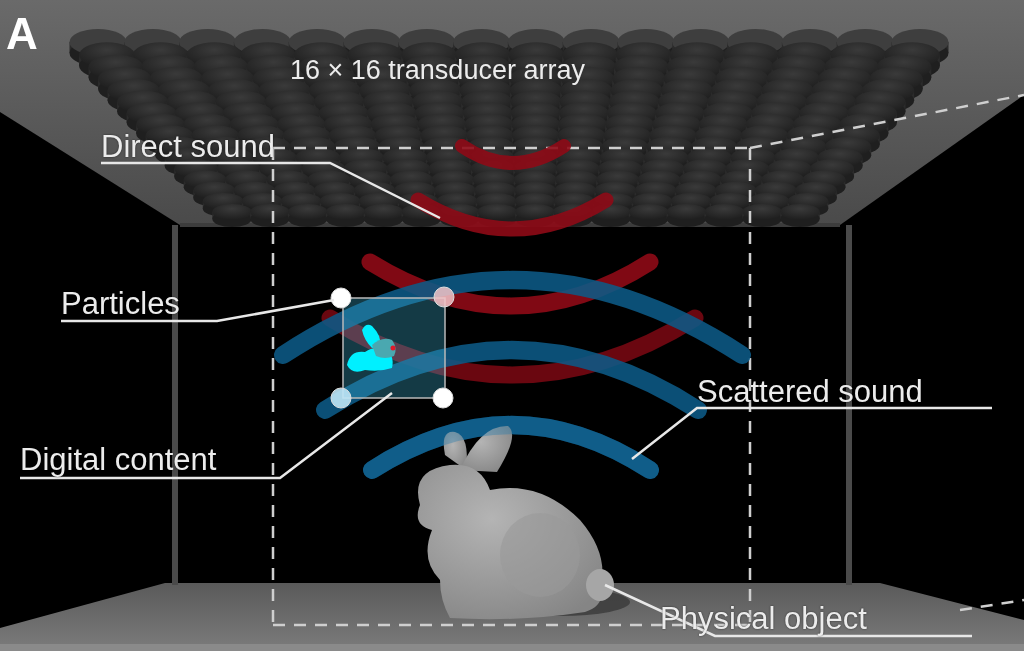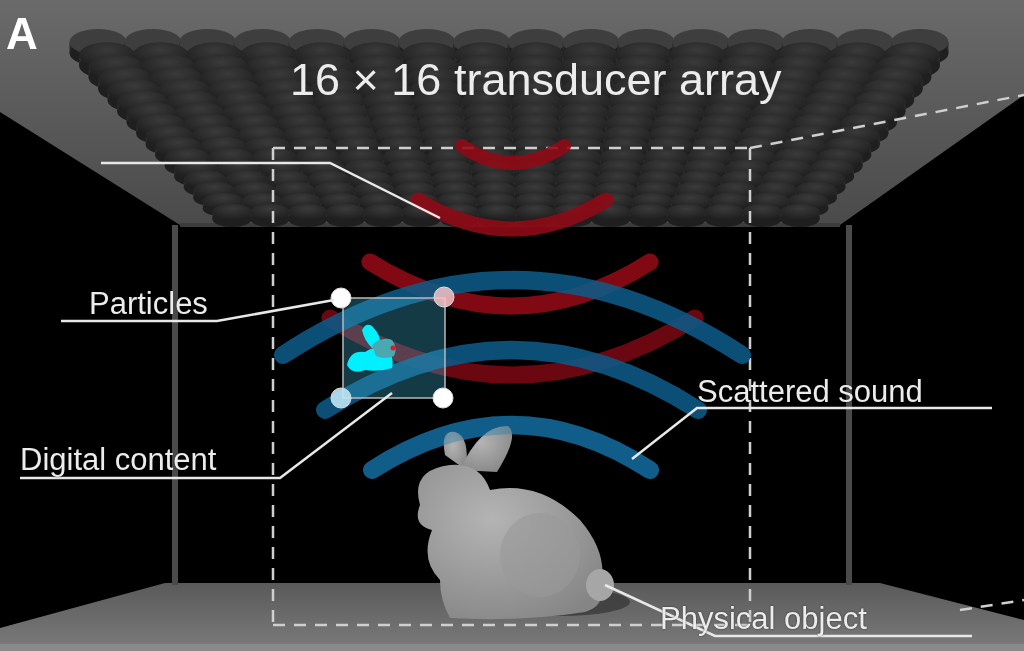--- a/index.html
+++ b/index.html
@@ -28,21 +28,21 @@
       color: #ffffff;
       font-size: 44px;
       font-weight: bold;
       line-height: 1;
     }
     .title-label {
       position: absolute;
       left: 290px;
       top: 57px;
       color: #ececec;
-      font-size: 45px;
+      font-size: 27px;
       line-height: 1;
       white-space: nowrap;
     }
   </style>
 </head>
 <body>
 
 <div id="figure">
 
   <svg id="scene" width="1024" height="651" viewBox="0 0 1024 651" xmlns="http://www.w3.org/2000/svg">
@@ -900,17 +900,18 @@
       <polyline points="101,163 330,163 440,218"></polyline>
       <polyline points="61,321 217,321 334,300"></polyline>
       <polyline points="20,478 280,478 392,393"></polyline>
       <polyline points="992,408 697,408 632,459"></polyline>
       <polyline points="972,636 715,636 605,585"></polyline>
     </g>
   </svg>
 
   <div class="panel-letter">A</div>
   <div class="title-label">16 × 16 transducer array</div>
-  <div class="label" style="left:61px; top:288px;margin-left:28px;">Particles</div>
+  <div class="label" style="left:101px; top:131px;">Direct sound</div>
+  <div class="label" style="left:61px; top:288px;">Particles</div>
   <div class="label" style="left:697px; top:376px;">Scattered sound</div>
   <div class="label" style="left:20px; top:444px;">Digital content</div>
   <div class="label" style="left:660px; top:603px;">Physical object</div>
 </div>
 
 </body></html>

